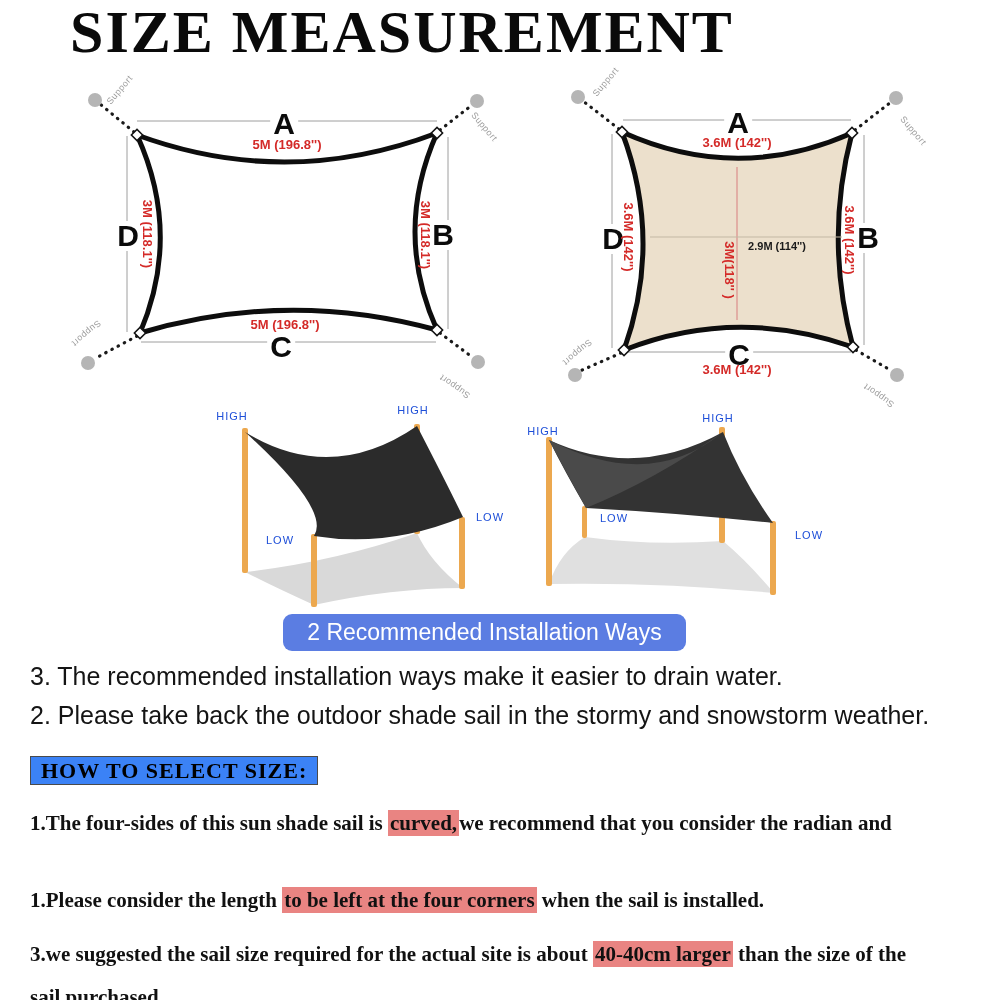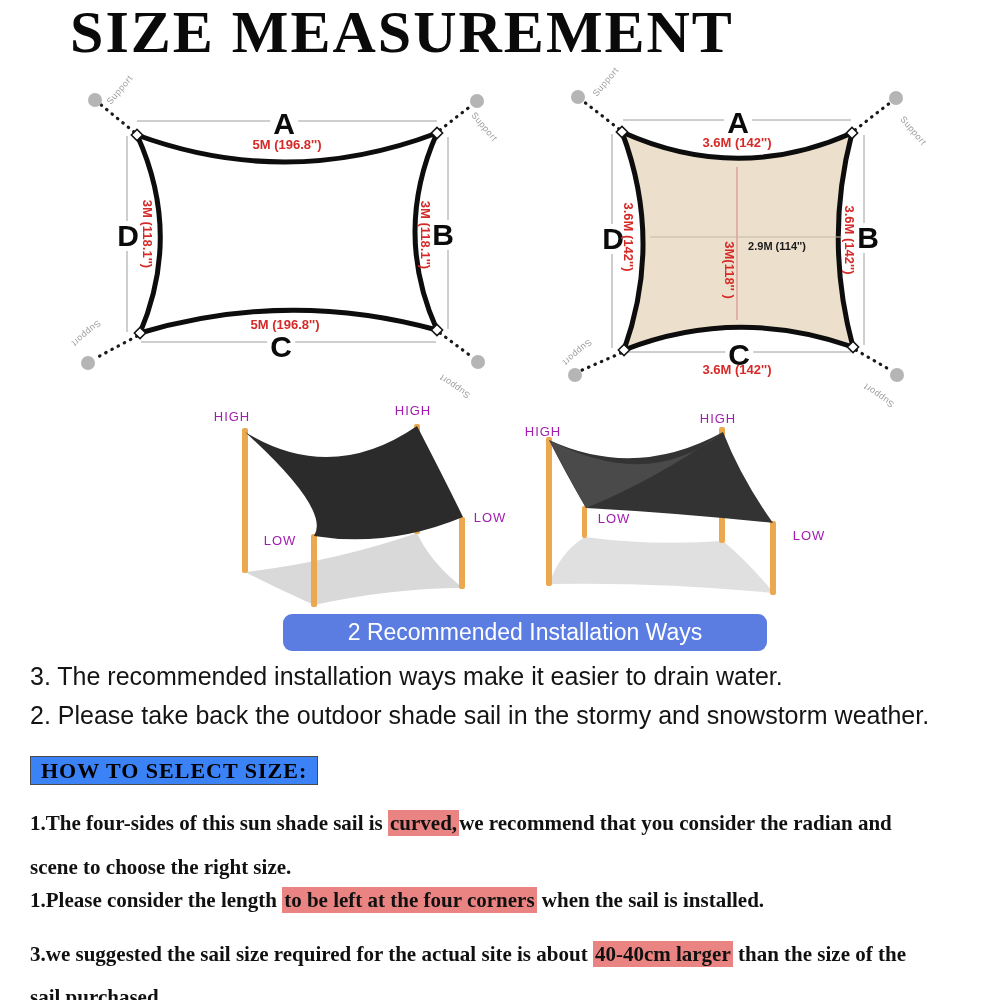--- a/index.html
+++ b/index.html
@@ -8,22 +8,22 @@
   .abs{position:absolute}
   .ctr{transform:translate(-50%,-50%);white-space:nowrap}
   .title{left:0;top:2px;width:804px;text-align:center;
          font-family:"Liberation Serif",serif;font-weight:bold;font-size:60px;
          letter-spacing:2px;color:#0a0a0a;line-height:1}
   .corner{font-weight:bold;font-size:30px;color:#0b0b0b;background:#fff;
           padding:0 3px;line-height:1}
   .red{font-weight:bold;font-size:13px;color:#d42a28;line-height:1}
   .blackdim{font-weight:bold;font-size:11px;color:#1a1a1a;line-height:1}
   .support{font-size:9px;color:#9c9c9c;letter-spacing:.5px;line-height:1}
-  .hilo{font-size:13px;color:#a21caf;letter-spacing:1px;line-height:1}
-  .banner{left:283px;top:614px;width:484px;height:37px;background:#5b7de2;
+  .hilo{font-size:11px;color:#1d4ed8;letter-spacing:1px;line-height:1}
+  .banner{left:283px;top:614px;width:403px;height:37px;background:#5b7de2;
           border-radius:9px;display:flex;align-items:center;justify-content:center;
           color:#fff;font-size:23px}
   .note{font-size:25px;color:#141414;white-space:nowrap;line-height:1.1}
   .heading{left:30px;top:756px;background:#3b82f6;border:1px solid #4a4a4a;
            font-family:"Liberation Serif",serif;font-weight:bold;font-size:22px;
            letter-spacing:1px;color:#000;padding:1px 10px;line-height:1.15}
   .para{font-family:"Liberation Serif",serif;font-weight:bold;font-size:21px;
         color:#111;white-space:nowrap}
   .hl{background:#e98482;padding:1px 2px}
   svg{position:absolute;left:0;top:0}
@@ -138,21 +138,20 @@
   <span>2 Recommended Installation Ways</span>
 </div>
 
 <div class="abs note" style="left:30px;top:663px">3. The recommended installation ways make it easier to drain water.</div>
 <div class="abs note" style="left:30px;top:702px">2. Please take back the outdoor shade sail in the stormy and snowstorm weather.</div>
 
 <div class="abs heading">HOW TO SELECT SIZE:</div>
 
 <div class="abs para" style="left:30px;top:801px;line-height:44px">
   <span>1.The four-sides of this sun shade sail is </span><span class="hl">curved,</span><span>we recommend that you consider the radian and</span><br>
-  <span>scene to choose the right size.</span>
 </div>
 
 <div class="abs para" style="left:30px;top:888px">
   <span>1.Please consider the length </span><span class="hl">to be left at the four corners</span><span> when the sail is installed.</span>
 </div>
 
 <div class="abs para" style="left:30px;top:933px;line-height:43px">
   <span>3.we suggested the sail size required for the actual site is about </span><span class="hl">40-40cm larger</span><span> than the size of the</span><br>
   <span>sail purchased.</span>
 </div>

